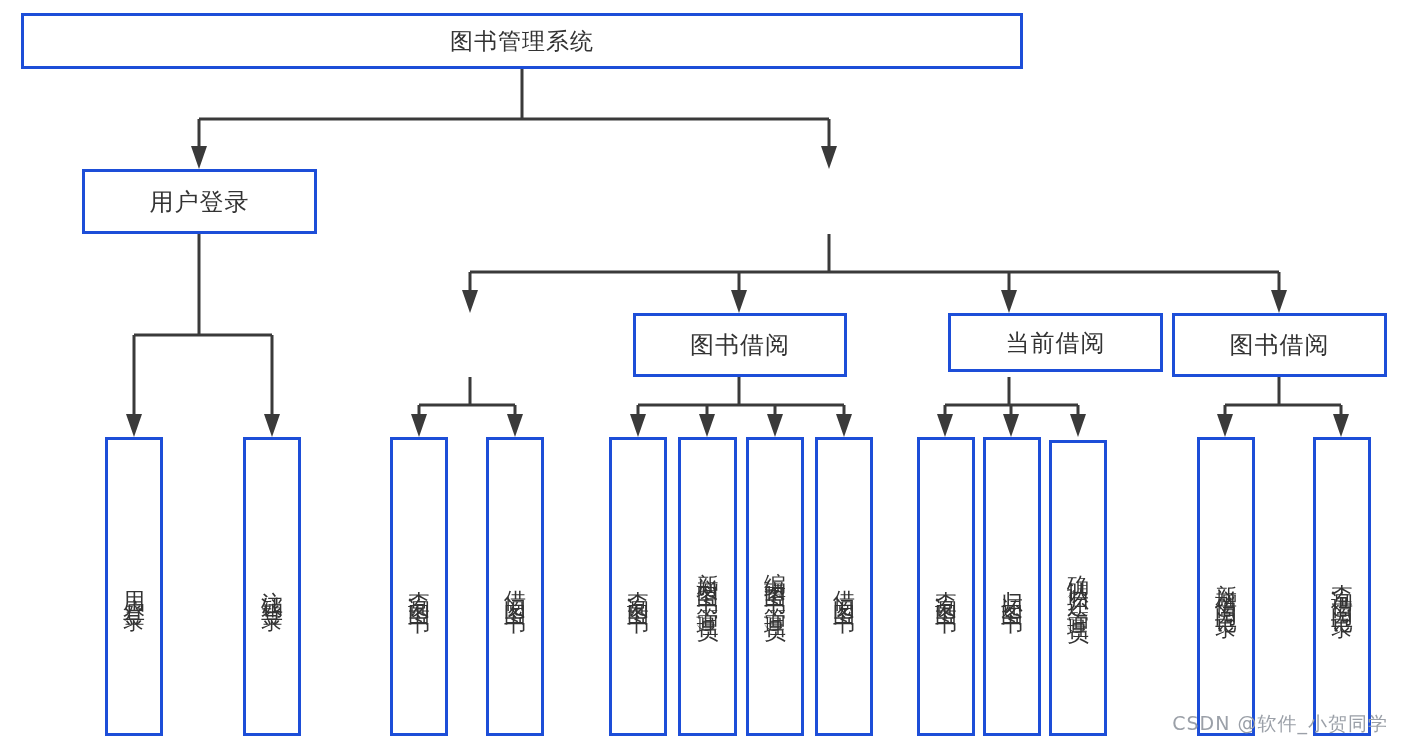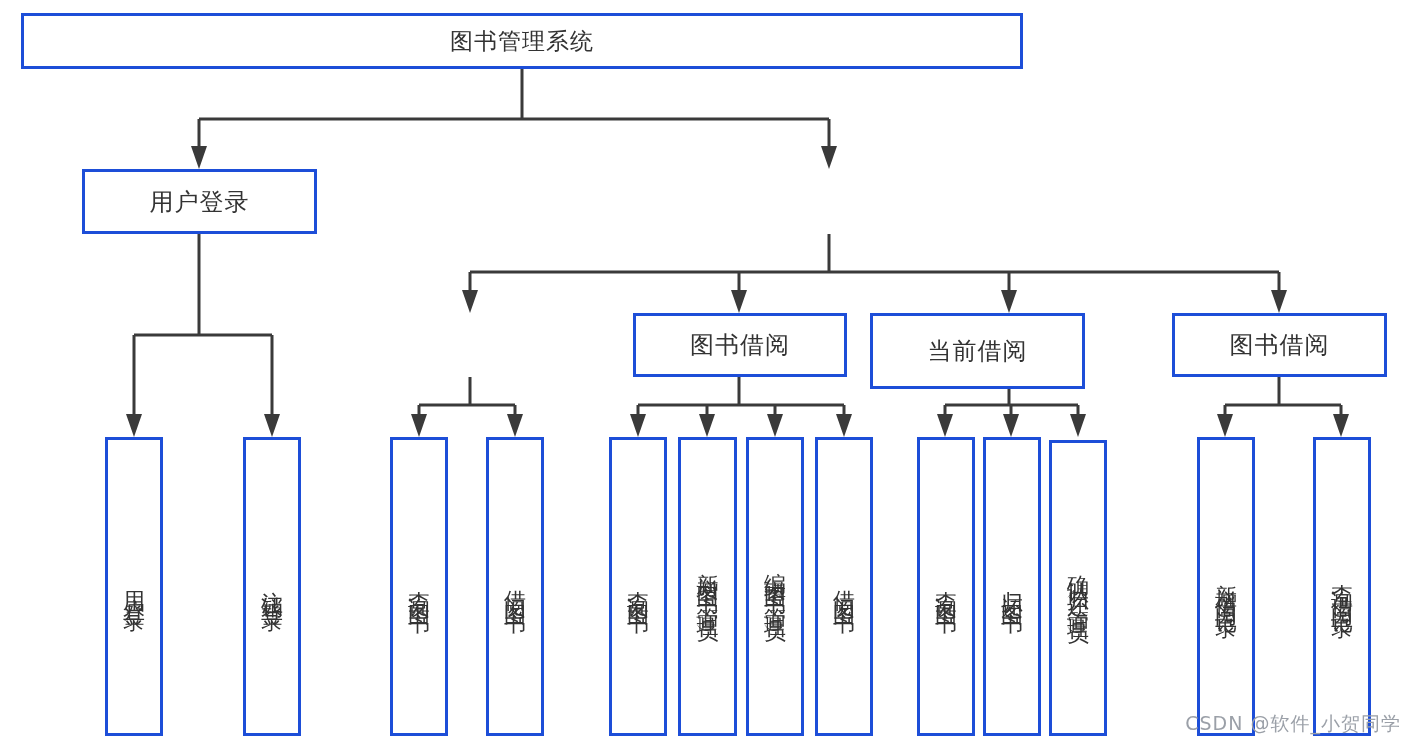--- a/index.html
+++ b/index.html
@@ -25,21 +25,21 @@
   .h  { font-size:24px; letter-spacing:1px; }
   .h.root { font-size:23px; }
   .v  {
     writing-mode:vertical-rl;
     font-size:22px;
     letter-spacing:7px;
     line-height:1;
   }
   .watermark {
     position:absolute;
-    right:4px;
+    right:17px;
     bottom:10px;
     font-size:19px;
     color:#9ba0a8;
     letter-spacing:1px;
     white-space:nowrap;
   }
 </style>
 </head>
 <body>
 
@@ -83,21 +83,21 @@
       <polygon points="1217,414 1233,414 1225,437"></polygon>
       <polygon points="1333,414 1349,414 1341,437"></polygon>
     </g>
   </svg>
 
   <div class="box h root" style="left:21px;top:13px;width:1002px;height:56px">图书管理系统</div>
 
   <div class="box h" style="left:82px;top:169px;width:235px;height:65px">用户登录</div>
 
   <div class="box h" style="left:633px;top:313px;width:214px;height:64px">图书借阅</div>
-  <div class="box h" style="left:870px;top:313px;width:215px;height:76px">当前借阅</div>
+  <div class="box h" style="left:948px;top:313px;width:215px;height:59px">当前借阅</div>
   <div class="box h" style="left:1172px;top:313px;width:215px;height:64px">图书借阅</div>
 
   <div class="box v" style="left:105px;top:437px;width:58px;height:299px">用户登录</div>
   <div class="box v" style="left:243px;top:437px;width:58px;height:299px">注销登录</div>
 
   <div class="box v" style="left:390px;top:437px;width:58px;height:299px">查询图书</div>
   <div class="box v" style="left:486px;top:437px;width:58px;height:299px">借阅图书</div>
 
   <div class="box v" style="left:609px;top:437px;width:58px;height:299px">查询图书</div>
   <div class="box v" style="left:678px;top:437px;width:59px;height:299px">新增图书（管理员）</div>

